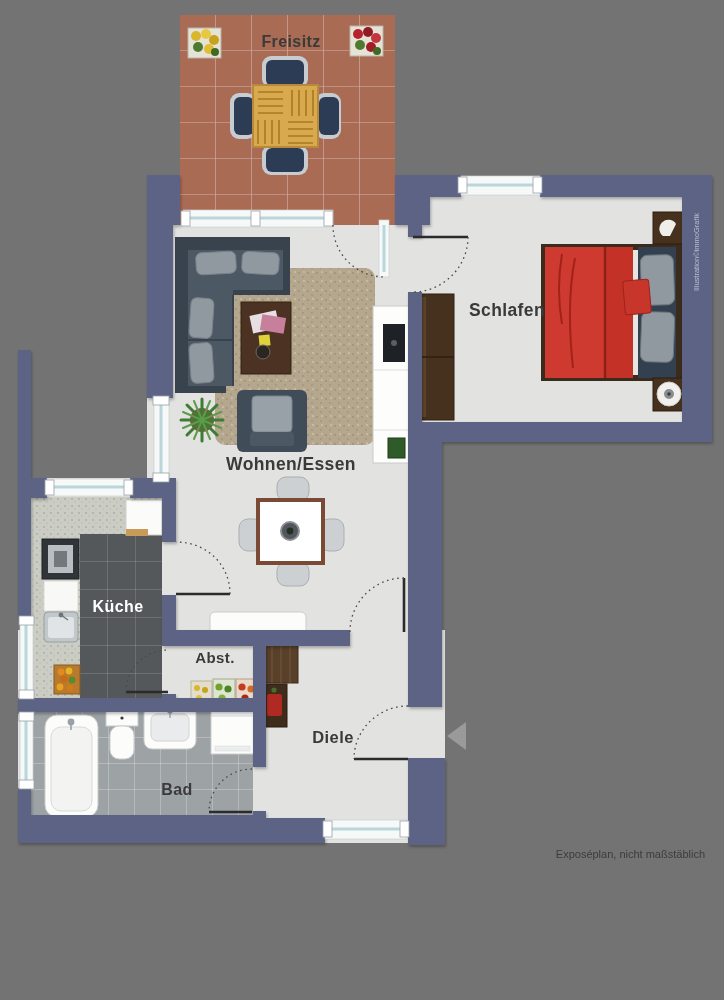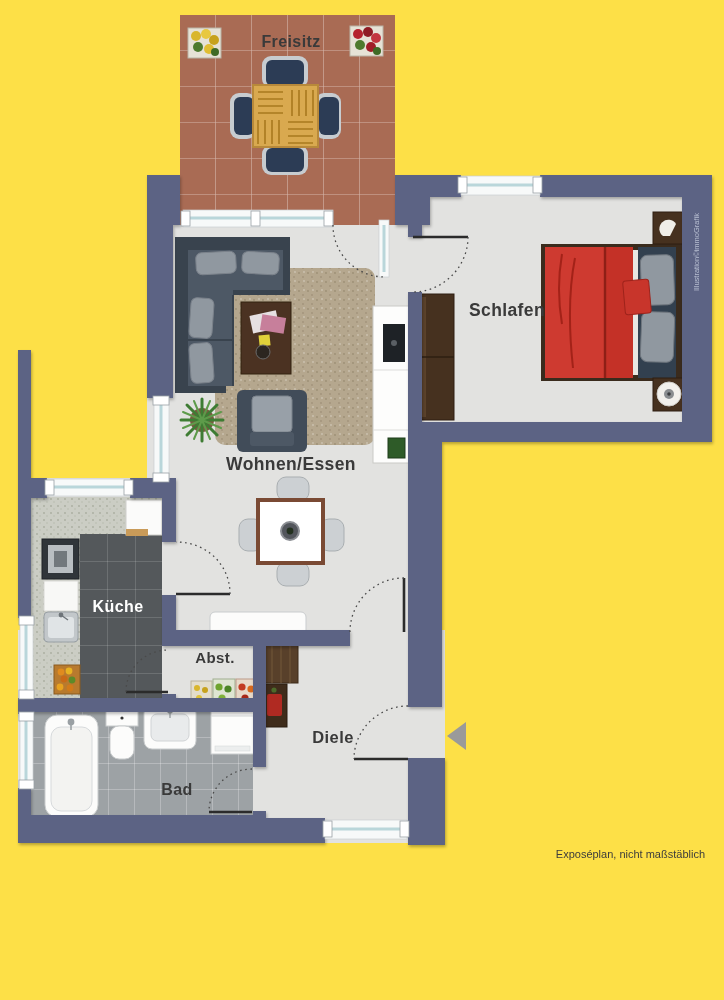--- a/index.html
+++ b/index.html
@@ -1,16 +1,16 @@
 <!DOCTYPE html>
 <html style="--wall: #5c6384; --floor: #e2e2e0; --terrace: #a96b54; --kitchenFloor: #54585b; --bathFloor: #9da2a5; --counter: #cbcdc4; --rug: #b5a78e; --bedRed: #ce3a30; --woodDark: #46311f; --tableWood: #7a4a34; --sofa: #47525f; --cushion: #9098a0; --glass: #b9d6da; --labelColor: #3a3a3a; --creditColor: #b8bfd2; --arrowGray: #9a9a9a; --plantGreen: #3e7c33;"><head>
 <meta charset="utf-8">
 <style>
   html,body{margin:0;padding:0;background:#ffffff;}
-  .stage{position:relative;width:724px;height:1000px;background:#fde047;overflow:hidden;
+  .stage{position:relative;width:724px;height:1000px;background:#737373;overflow:hidden;
          font-family:"Liberation Sans",sans-serif;}
   svg{display:block;}
   .wall{fill:var(--wall,#5c6384);}
   .floor{fill:var(--floor,#e2e2e0);}
   .lbl{fill:var(--labelColor,#3a3a3a);font-family:"Liberation Sans",sans-serif;
        font-weight:600;letter-spacing:.4px;}
   .lbl-white{fill:#ffffff;font-family:"Liberation Sans",sans-serif;font-weight:600;letter-spacing:.4px;}
   .caption{fill:#3c3c3c;font-family:"Liberation Sans",sans-serif;font-weight:400;}
   .credit{fill:var(--creditColor,#b8bfd2);font-family:"Liberation Sans",sans-serif;font-weight:400;}
   .winframe{fill:#f7f9f9;stroke:#c8cdd0;stroke-width:.7;}

